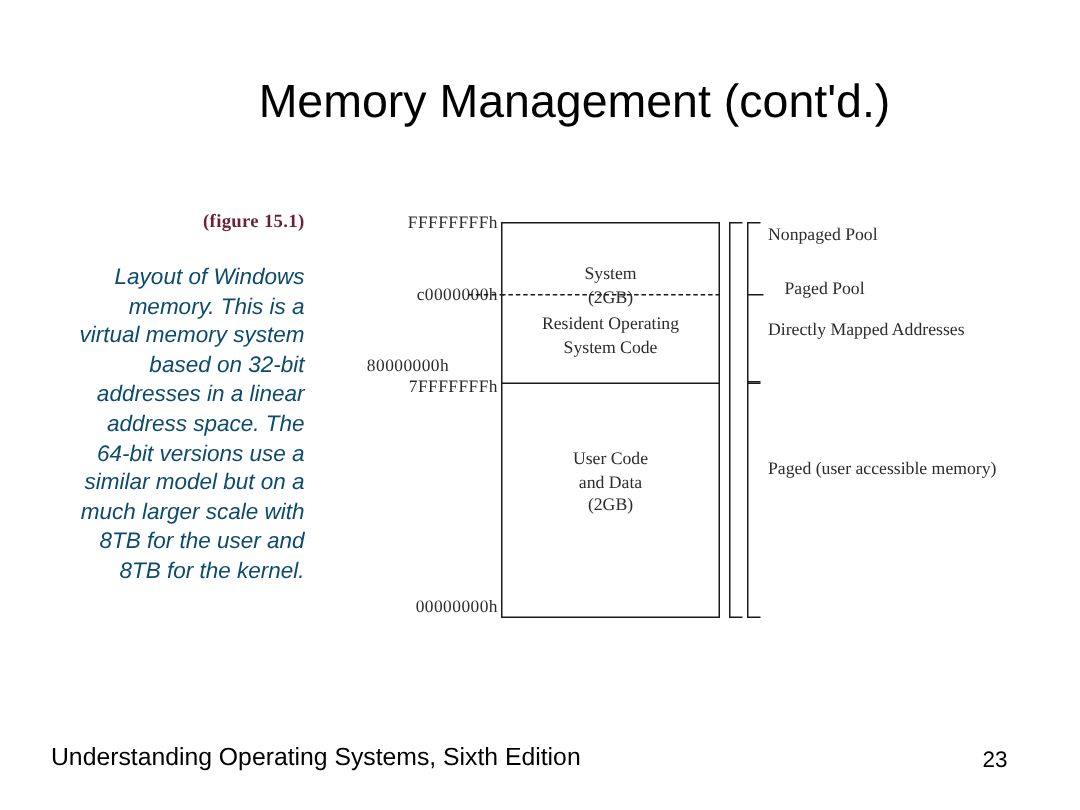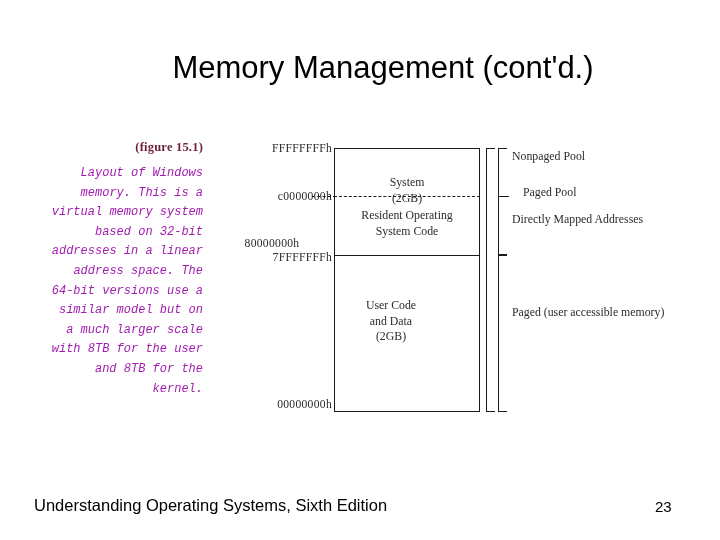--- a/index.html
+++ b/index.html
@@ -39,28 +39,28 @@
     top: 140px;
     width: 155px;
     text-align: right;
   }
   #figure-label {
     font-family: "Liberation Serif", serif;
     font-size: 12.5px;
     font-weight: bold;
     color: #6b1f3a;
     letter-spacing: 0.2px;
-    margin-bottom: 9px;
+    margin-bottom: 20px;
   }
   #caption-body {
-    font-family: Liberation Mono, monospace;
+    font-family: Liberation Sans, sans-serif;
     font-style: italic;
-    font-size: 12px;
+    font-size: 15px;
     line-height: 19.6px;
-    color: #a21caf;
+    color: #0c4a6e;
   }
 
   
   #diagram {
     position: absolute;
     left: 250px;
     top: 138px;
     width: 440px;
     height: 290px;
   }
@@ -189,21 +189,21 @@
     <div class="boxlabel" style="left:84px; top:17px; width:146px;margin-top:20px;">
       <span>System</span><br>
       <span>(2GB)</span>
     </div>
 
     <div class="boxlabel" style="left:74px; top:70px; width:166px;">
       <span>Resident Operating</span><br>
       <span>System Code</span>
     </div>
 
-    <div class="boxlabel" style="left:68px; top:160px; width:146px;">
+    <div class="boxlabel" style="left:84px; top:160px; width:146px;">
       <span>User Code</span><br>
       <span>and Data</span><br>
       <span>(2GB)</span>
     </div>
 
     <div class="bracket" style="left:236px; top:10px; width:9px; height:264px;"></div>
 
     <div class="bracket" style="left:248px; top:10px; width:9px; height:107px;"></div>
 
     <div class="bracket" style="left:248px; top:117px; width:9px; height:157px;"></div>

